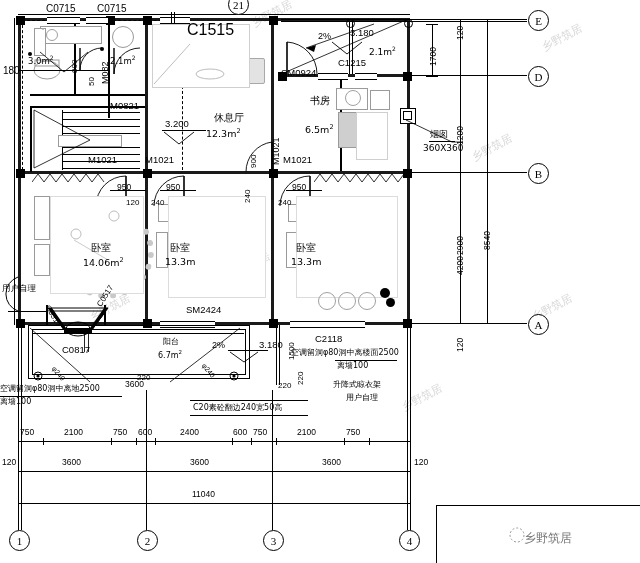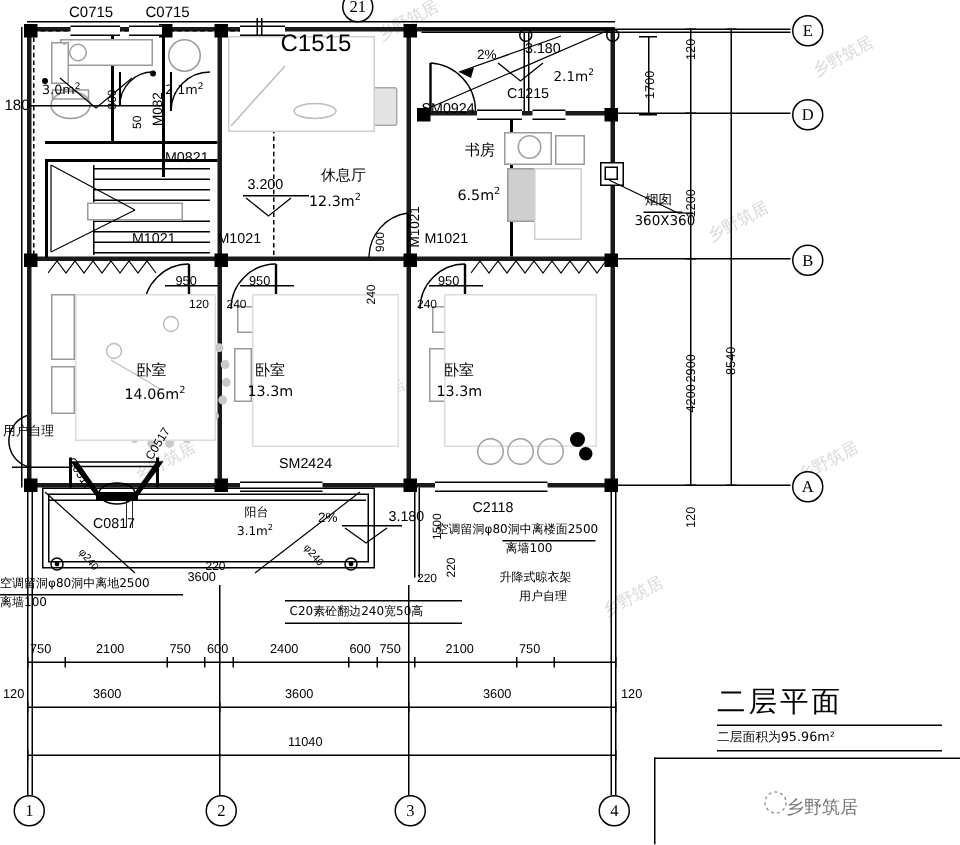--- a/index.html
+++ b/index.html
@@ -331,21 +331,21 @@
   <div class="txt cn" style="left:291px;top:257px;font-size:9.5px;">
      <span>13.3m</span>
   </div>
 
   <div class="txt cn" style="left:369px;top:46px;font-size:9px;">
      <span>2.1m</span><sup style="font-size:6px;">2</sup>
   </div>
 
   <div class="txt cn" style="left:163px;top:338px;font-size:8px;">阳台</div>
   <div class="txt cn" style="left:158px;top:350px;font-size:8px;">
-     <span>3.1m</span><sup style="font-size:5.5px;">2</sup>
+     <span>6.7m</span><sup style="font-size:5.5px;">2</sup>
   </div>
 
   <div class="txt" style="left:165px;top:119px;font-size:9.5px;">3.200</div>
   <div class="txt" style="left:350px;top:28px;font-size:9.5px;">3.180</div>
   <div class="txt" style="left:259px;top:340px;font-size:9.5px;">3.180</div>
   <div class="txt" style="left:318px;top:32px;font-size:9px;">2%</div>
   <div class="txt" style="left:212px;top:341px;font-size:9px;">2%</div>
   <svg style="position:absolute;left:228px;top:350px;" width="32" height="14">
      <polyline points="2,2 16,12 30,2" fill="none" stroke="#000" stroke-width="0.9"></polyline>
   </svg>
@@ -486,25 +486,19 @@
   <div class="ln h" style="left:335px;top:360px;width:62px;"></div>
   <div class="txt cn" style="left:337px;top:362px;font-size:8px;">离墙100</div>
 
   <div class="txt cn" style="left:333px;top:381px;font-size:8px;">升降式晾衣架</div>
   <div class="txt cn" style="left:346px;top:394px;font-size:8px;">用户自理</div>
 
   <div class="txt cn" style="left:193px;top:404px;font-size:8px;">C20素砼翻边240宽50高</div>
   <div class="ln h" style="left:190px;top:400px;width:118px;"></div>
   <div class="ln h" style="left:190px;top:415px;width:118px;"></div>
 
-  <div class="titleblock" style="left:478px;top:455px;">
-    <div class="title-cn">二层平面</div>
-    <div style="border-top:1.6px solid #000;width:150px;margin-top:2px;"></div>
-    <div class="sub-cn" style="margin-top:2px;">二层面积为95.96m²</div>
-    <div style="border-top:1px solid #000;width:150px;margin-top:2px;"></div>
-  </div>
 
   <div class="logo" style="left:524px;top:530px;">乡野筑居</div>
   <svg style="position:absolute;left:508px;top:526px;" width="18" height="18">
      <circle cx="9" cy="9" r="7" fill="none" stroke="#999" stroke-width="1" stroke-dasharray="2 2"></circle>
   </svg>
 
 </div>
 
 </body></html>

